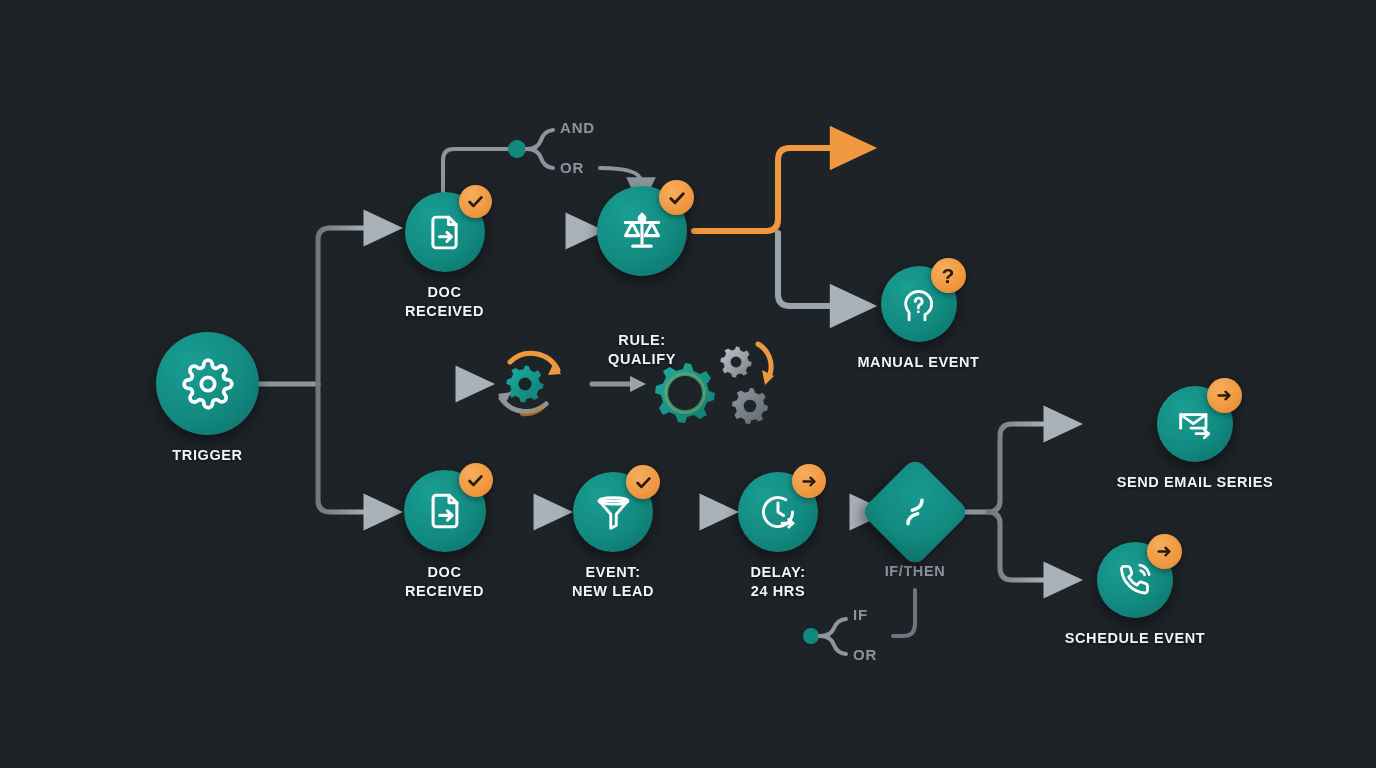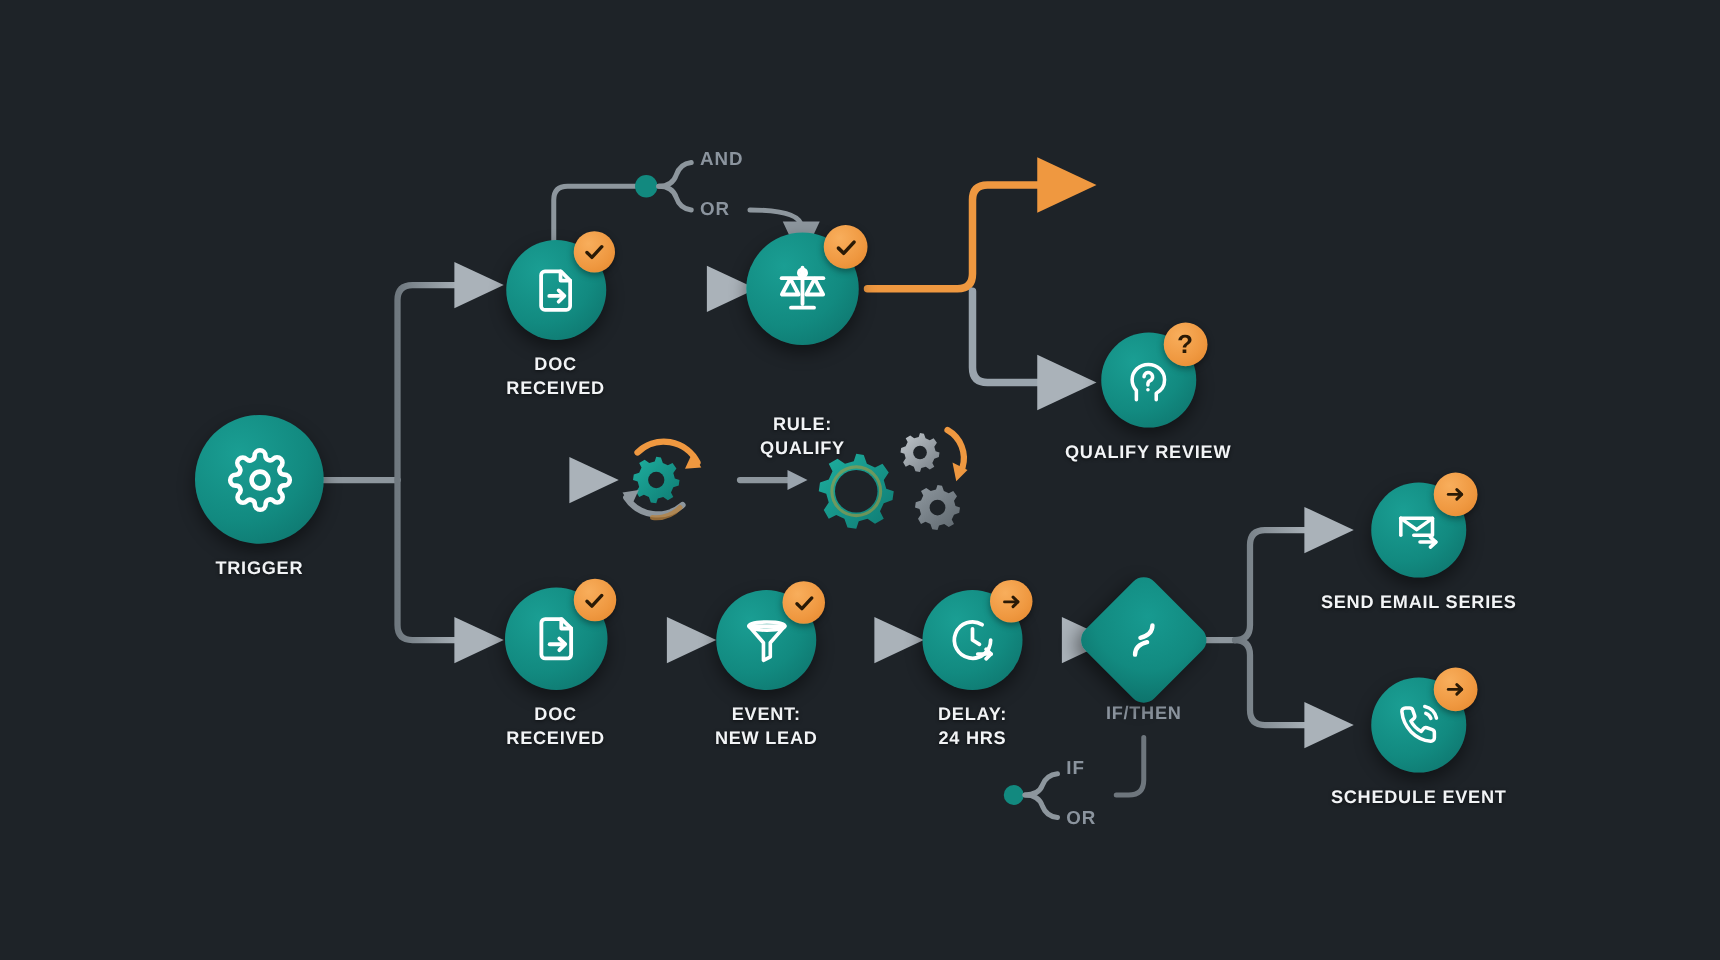--- a/index.html
+++ b/index.html
@@ -232,21 +232,21 @@
     <div class="disc" style="width:76px; height:76px;">
       <svg width="41" height="41" viewBox="0 0 24 24" fill="none" stroke="#ffffff" stroke-width="1.65" stroke-linecap="round" stroke-linejoin="round">
         <path d="M15.8 21v-3.1c2.3-1.2 3.9-3.6 3.9-6.3 0-4-3.4-7.2-7.6-7.2S4.5 7.6 4.5 11.6c0 1.9.8 3.7 2 5v4.4"></path>
         <path d="M10.1 10.2a2 2 0 1 1 2.7 1.9c-.6.3-.9.8-.9 1.5v.5"></path>
         <path d="M11.9 16.3h.02"></path>
       </svg>
       <div class="badge" style="width:35px; height:35px; right:-9px; top:-8px;">
         <span class="badge-q" style="font-size:21px;">?</span>
       </div>
     </div>
-    <div class="label">QUALIFY REVIEW</div>
+    <div class="label">MANUAL EVENT</div>
   </div>
 
   <div class="node" style="left:402px; top:470px; width:85px;">
     <div class="disc" style="width:82px; height:82px;">
       <svg width="42" height="42" viewBox="0 0 24 24" fill="none" stroke="#ffffff" stroke-width="1.75" stroke-linecap="round" stroke-linejoin="round">
         <path d="M14.5 3H7a1.8 1.8 0 0 0-1.8 1.8v14.4A1.8 1.8 0 0 0 7 21h10a1.8 1.8 0 0 0 1.8-1.8V7.3z"></path>
         <path d="M14.3 3v4.3h4.5"></path>
         <path d="M9 14.5h6.6"></path>
         <path d="M13.4 11.9l2.7 2.6-2.7 2.7"></path>
       </svg>
@@ -298,21 +298,21 @@
   <div class="node" style="left:876px; top:473px; width:78px;">
     <div class="diamond">
       <svg width="38" height="38" viewBox="0 0 24 24" fill="none" stroke="#ffffff" stroke-width="2.2" stroke-linecap="round" stroke-linejoin="round">
         <path d="M16.4 4.6c0 3.9-3.2 5.6-6.1 6.3"></path>
         <path d="M7.6 19.4c0-3.9 3.2-5.6 6.1-6.3"></path>
       </svg>
     </div>
     <div class="label muted">IF/THEN</div>
   </div>
 
-  <div class="node" style="left:1050px; top:386px; width:170px;align-items:center;">
+  <div class="node" style="left:1110px; top:386px; width:170px;align-items:center;">
     <div class="disc" style="width:76px; height:76px;">
       <svg width="40" height="40" viewBox="0 0 24 24" fill="none" stroke="#ffffff" stroke-width="1.7" stroke-linecap="round" stroke-linejoin="round">
         <path d="M3.4 6.4h15.2v8.1H9.6"></path>
         <path d="M3.4 6.4l7.6 5.4 7.6-5.4"></path>
         <path d="M3.4 6.4v8.1"></path>
         <path d="M12.6 17.8h7.6"></path>
         <path d="M17.6 15.4l2.6 2.4-2.6 2.4"></path>
       </svg>
       <div class="badge" style="width:35px; height:35px; right:-9px; top:-8px;">
         <svg width="19" height="19" viewBox="0 0 24 24" fill="none" stroke="#2a1a06" stroke-width="3" stroke-linecap="round" stroke-linejoin="round">

